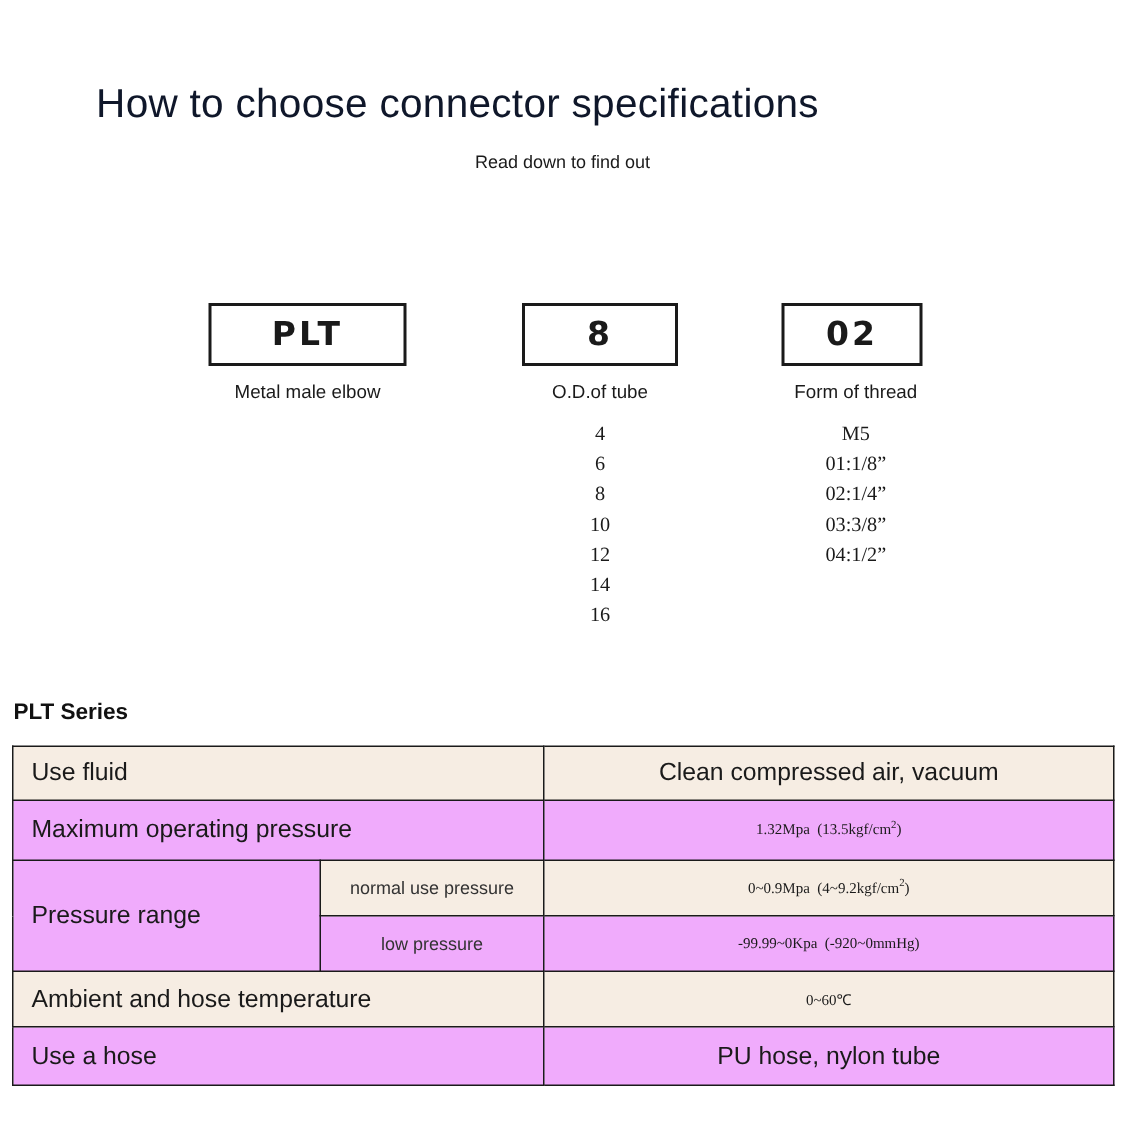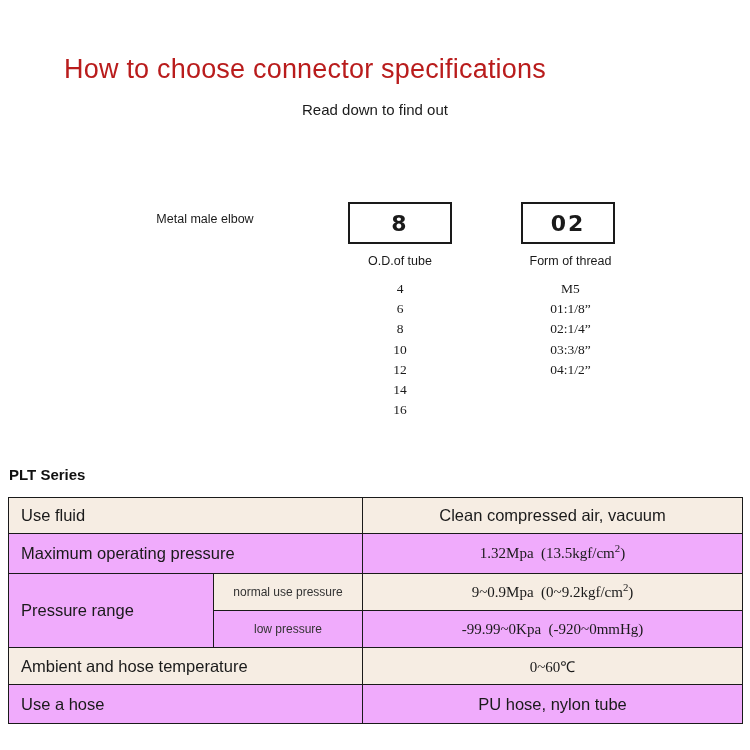--- a/index.html
+++ b/index.html
@@ -18,31 +18,31 @@
 
   
   #page-title {
     position: absolute;
     left: 0;
     top: 54px;
     width: 610px;
     text-align: center;
     font-size: 27px;
     font-weight: 400;
-    color: #b91c1c;
+    color: #0f172a;
     letter-spacing: 0.2px;
     white-space: nowrap;
   }
   #page-subtitle {
     position: absolute;
     left: 0;
     top: 101px;
     width: 750px;
     text-align: center;
-    font-size: 15px;
+    font-size: 12px;
     font-weight: 400;
     color: #1a1a1a;
   }
 
   
   #code-breakdown {
     position: absolute;
     left: 0;
     top: 0;
     width: 750px;
@@ -117,21 +117,21 @@
     font-size: 16.5px;
     color: #1a1a1a;
     text-align: left;
   }
   .sublabel-cell {
     font-size: 12px;
     color: #333333;
     text-align: center;
   }
   .value-cell {
-    font-size: 15px;
+    font-size: 10px;
     color: #1a1a1a;
     text-align: center;
     font-family: "Liberation Serif", serif;
   }
   .value-cell.sans {
     font-family: "Liberation Sans", sans-serif;
     font-size: 16.5px;
     text-align: center;
   }
   .beige { background: #f6ede3; }
@@ -144,20 +144,23 @@
 </style>
 </head>
 <body>
 
 <div id="page-title">How to choose connector specifications</div>
 <div id="page-subtitle">Read down to find out</div>
 
 <div id="code-breakdown">
 
   <div class="code-group" id="group-series">
+    <div class="code-box">
+      <span class="code-box-value">PLT</span>
+    </div>
     <div class="code-caption">Metal male elbow</div>
   </div>
 
   <div class="code-group" id="group-tube">
     <div class="code-box">
       <span class="code-box-value">8</span>
     </div>
     <div class="code-caption">O.D.of tube</div>
     <div class="code-options">
       <div>4</div>
@@ -201,21 +204,21 @@
     </tr>
 
     <tr class="r40">
       <td class="label-cell white" colspan="2">Maximum operating pressure</td>
       <td class="value-cell white"><span>1.32Mpa (13.5kgf/cm</span><sup>2</sup><span>)</span></td>
     </tr>
 
     <tr class="r37">
       <td class="label-cell white" rowspan="2">Pressure range</td>
       <td class="sublabel-cell beige">normal use pressure</td>
-      <td class="value-cell beige"><span>9~0.9Mpa (0~9.2kgf/cm</span><sup>2</sup><span>)</span></td>
+      <td class="value-cell beige"><span>0~0.9Mpa (4~9.2kgf/cm</span><sup>2</sup><span>)</span></td>
     </tr>
 
     <tr class="r37">
       <td class="sublabel-cell white">low pressure</td>
       <td class="value-cell white">-99.99~0Kpa (-920~0mmHg)</td>
     </tr>
 
     <tr class="r37">
       <td class="label-cell beige" colspan="2">Ambient and hose temperature</td>
       <td class="value-cell beige">0~60℃</td>

